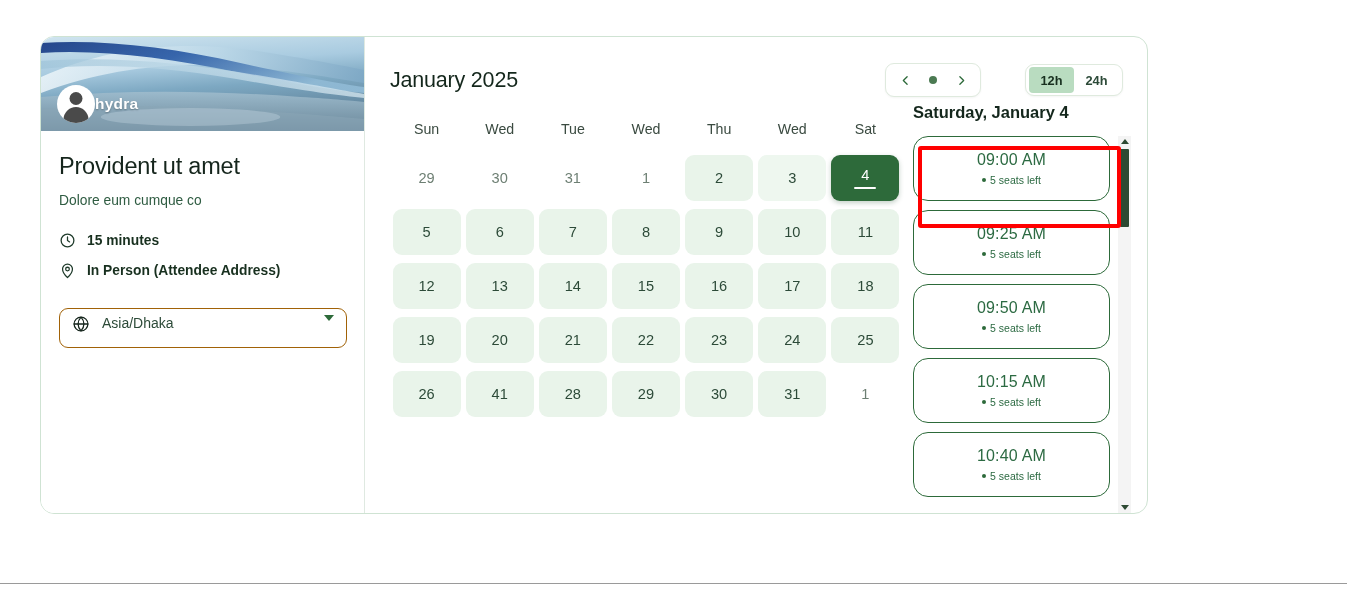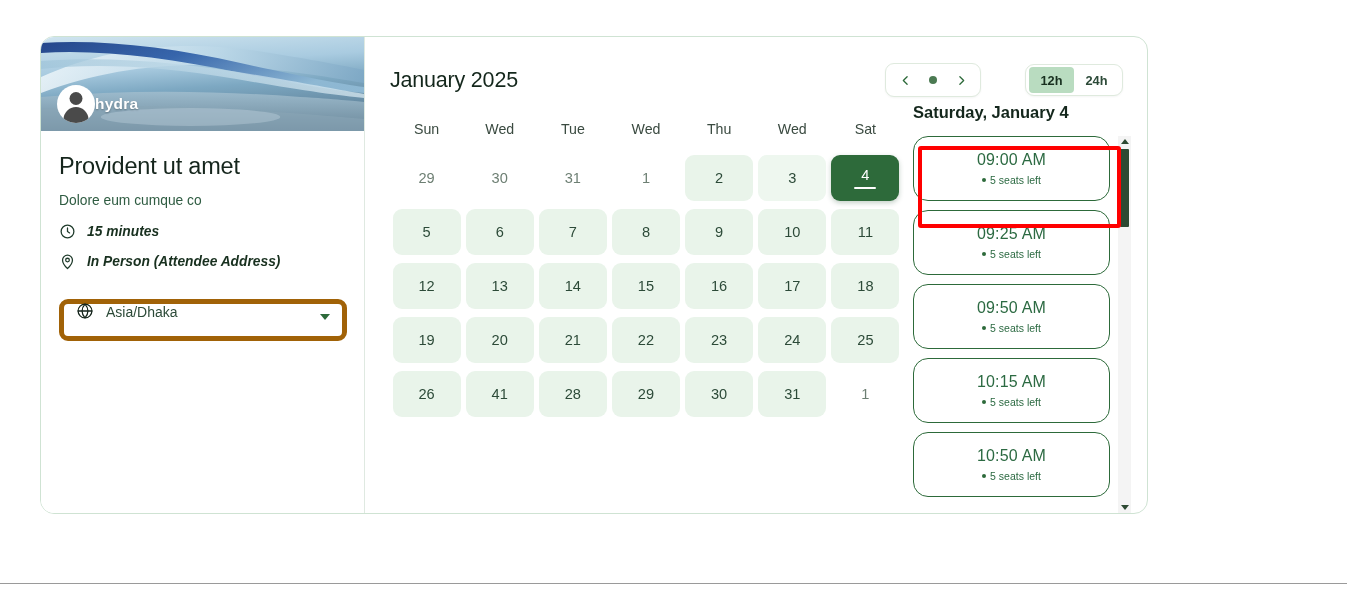--- a/index.html
+++ b/index.html
@@ -115,21 +115,21 @@
     margin-top: 6px;
     white-space: nowrap;
   }
   .event-subtitle {
     font-size: 13.8px;
     color: #2f5c42;
     margin-top: 13px;
     white-space: nowrap;
   }
 
-  .meta-list { margin-top: 15px; font-style: italic; }
+  .meta-list { margin-top: 24px; }
   .meta-row {
     display: flex;
     align-items: center;
     gap: 11px;
     margin-bottom: 13px;
   }
   .meta-icon {
     width: 17px;
     height: 17px;
     flex: 0 0 17px;
@@ -140,26 +140,26 @@
     font-size: 13.8px;
     color: #18301f;
     font-weight: 700;
     white-space: nowrap;
   }
 
   .tz-select {
     margin-top: 29px;
     width: 288px;
     height: 40px;
-    border: 5px solid #a16207;
+    border: 1px solid #a16207;
     border-radius: 9px;
     background: #ffffff;
     display: flex;
-    align-items: flex-end;
-    padding: 16px 12px;
+    align-items: flex-start;
+    padding: 6px 12px;
     gap: 12px;
     cursor: pointer;
   }
   .tz-globe { width: 18px; height: 18px; flex: 0 0 18px; color: #15251c; }
   .tz-globe svg { display: block; width: 18px; height: 18px; }
   .tz-value {
     flex: 1;
     font-size: 14px;
     color: #2c4a38;
   }
@@ -779,21 +779,21 @@
                   </div>
                 </div>
                 <div class="slot">
                   <div class="slot-time">10:15 AM</div>
                   <div class="slot-seats">
                     <i></i>
                     <span>5 seats left</span>
                   </div>
                 </div>
                 <div class="slot">
-                  <div class="slot-time">10:50 AM</div>
+                  <div class="slot-time">10:40 AM</div>
                   <div class="slot-seats">
                     <i></i>
                     <span>5 seats left</span>
                   </div>
                 </div>
               </div>
             <div class="slots-scrollbar">
               <span class="sb-arrow up"></span>
               <span class="sb-thumb"></span>
               <span class="sb-arrow down"></span>

